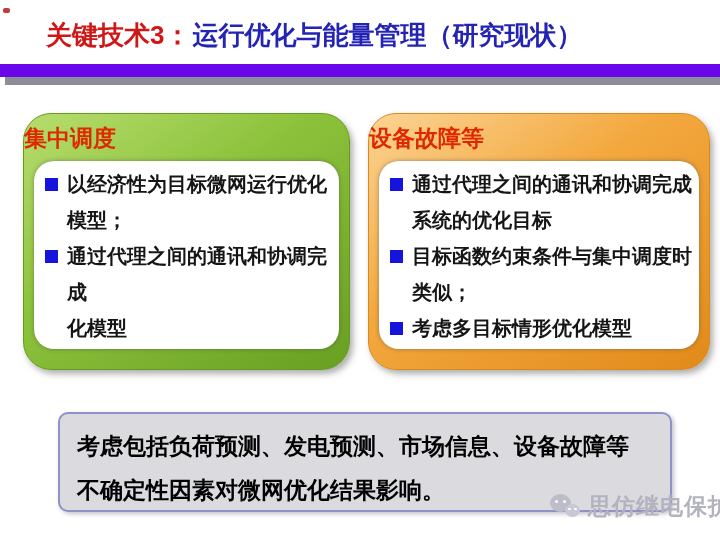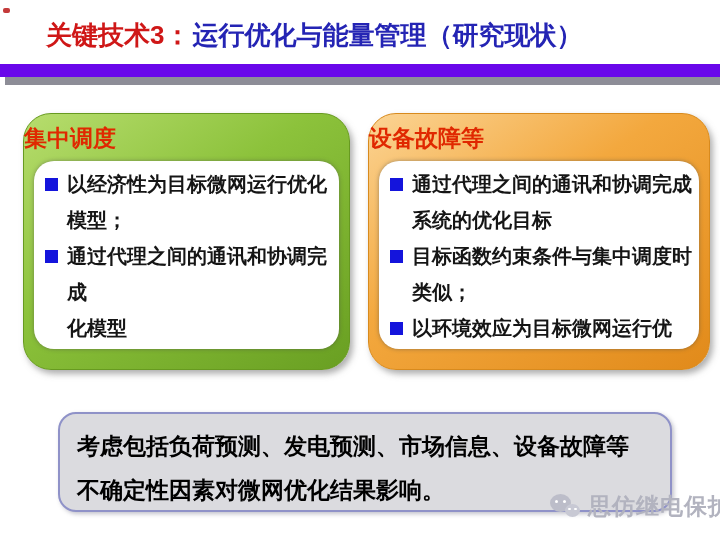--- a/index.html
+++ b/index.html
@@ -54,21 +54,21 @@
   }
   .b-txt{
     font-size:20px;font-weight:600;line-height:36px;color:#151515;
     white-space:pre-line;
   }
 
   
   .note-box{
     position:absolute;left:58px;top:412px;width:614px;height:100px;
     box-sizing:border-box;
-    background:#dbdbdf;border:2px solid #8f92c8;border-radius:18px;
+    background:#dbdbdf;border:2px solid #8f92c8;border-radius:10px;
     box-shadow:2px 2px 4px rgba(120,120,140,0.45);
   }
   .note-text{
     padding:10px 17px 0 17px;
     font-size:23px;font-weight:bold;color:#000;
     line-height:44px;white-space:pre-line;
   }
 
   
   .watermark{
@@ -137,21 +137,21 @@
         <span class="b-txt">通过代理之间的通讯和协调完成
 系统的优化目标</span>
       </div>
       <div class="b-item">
         <span class="b-sq"></span>
         <span class="b-txt">目标函数约束条件与集中调度时
 类似；</span>
       </div>
       <div class="b-item">
         <span class="b-sq"></span>
-        <span class="b-txt">以环境效应为目标微网运行优</span>
+        <span class="b-txt">考虑多目标情形优化模型</span>
       </div>
     </div>
   </div>
 </div>
 
 <div class="note-box">
   <div class="note-text">考虑包括负荷预测、发电预测、市场信息、设备故障等
 不确定性因素对微网优化结果影响。</div>
 </div>
 

